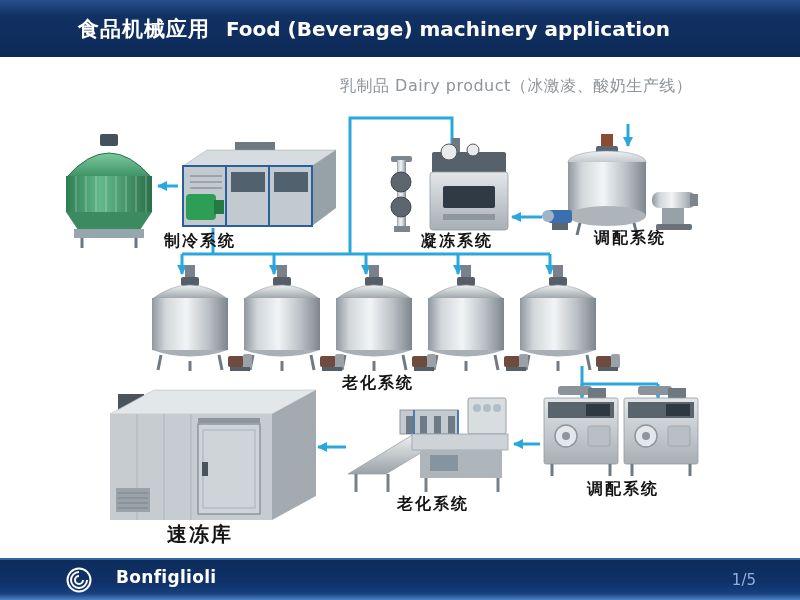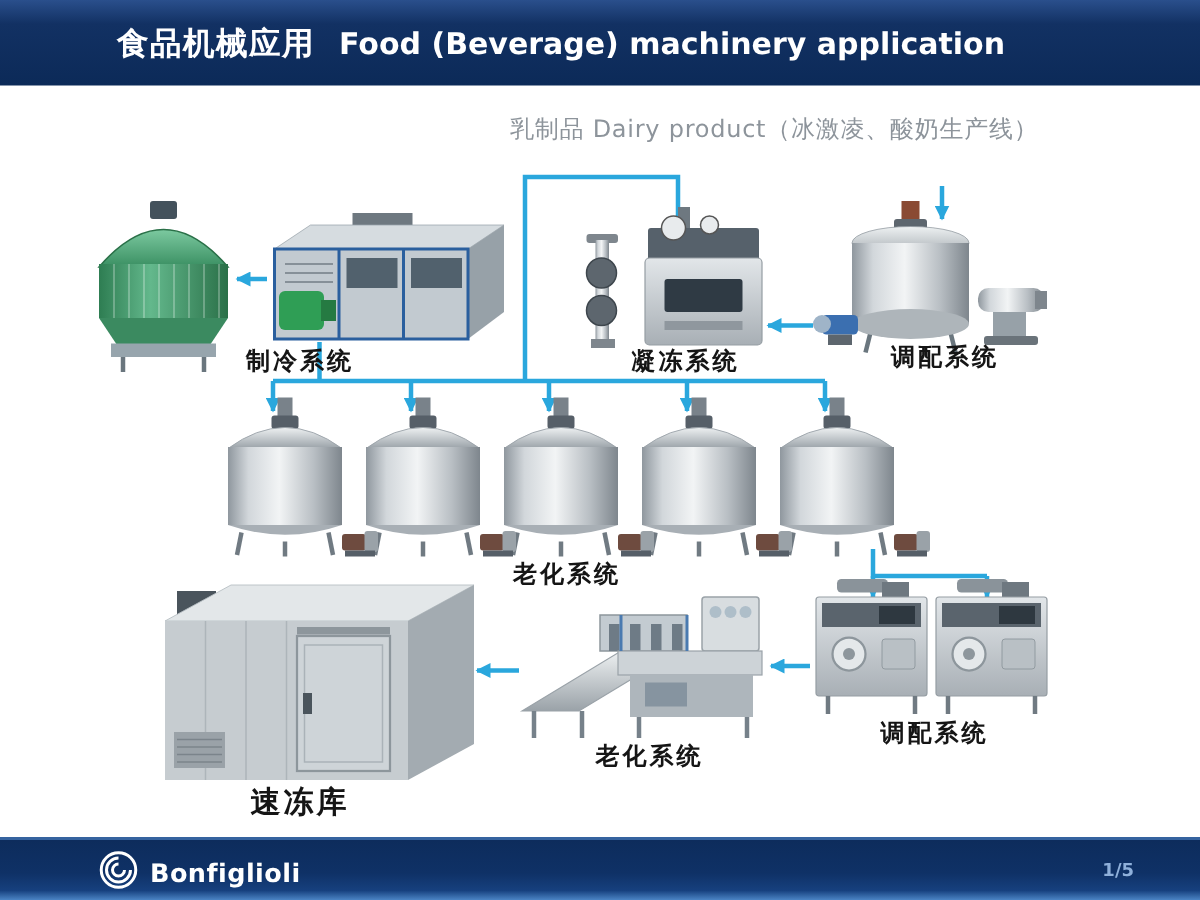--- a/index.html
+++ b/index.html
@@ -31,23 +31,23 @@
     color:var(--label,#151515);letter-spacing:2px;white-space:nowrap;
   }
   .lbl.big{font-size:20px}
   
   .ftr{
     position:absolute;bottom:0;left:0;width:100%;height:42px;
     background:linear-gradient(180deg,#0d2c5c 0%,#0f3166 55%,#16407e 84%,#4b84c4 100%);
     border-top:2px solid #35639f;
     display:flex;align-items:center;padding:0 44px 0 66px;
   }
-  .brand{display:flex;align-items:flex-end;gap:8px}
+  .brand{display:flex;align-items:flex-start;gap:24px}
   .brand-name{color:#ffffff;font-weight:bold;font-size:17px;letter-spacing:.3px}
-  .page-num{margin-left:auto;color:#8fb0da;font-size:12px;font-weight:bold}
+  .page-num{margin-left:auto;color:#8fb0da;font-size:15px;font-weight:normal}
 </style>
 </head>
 <body>
 
 <div class="slide">
 
   <div class="hdr">
     <span class="zh">食品机械应用</span>
     <span class="en">Food (Beverage) machinery application</span>
   </div>

